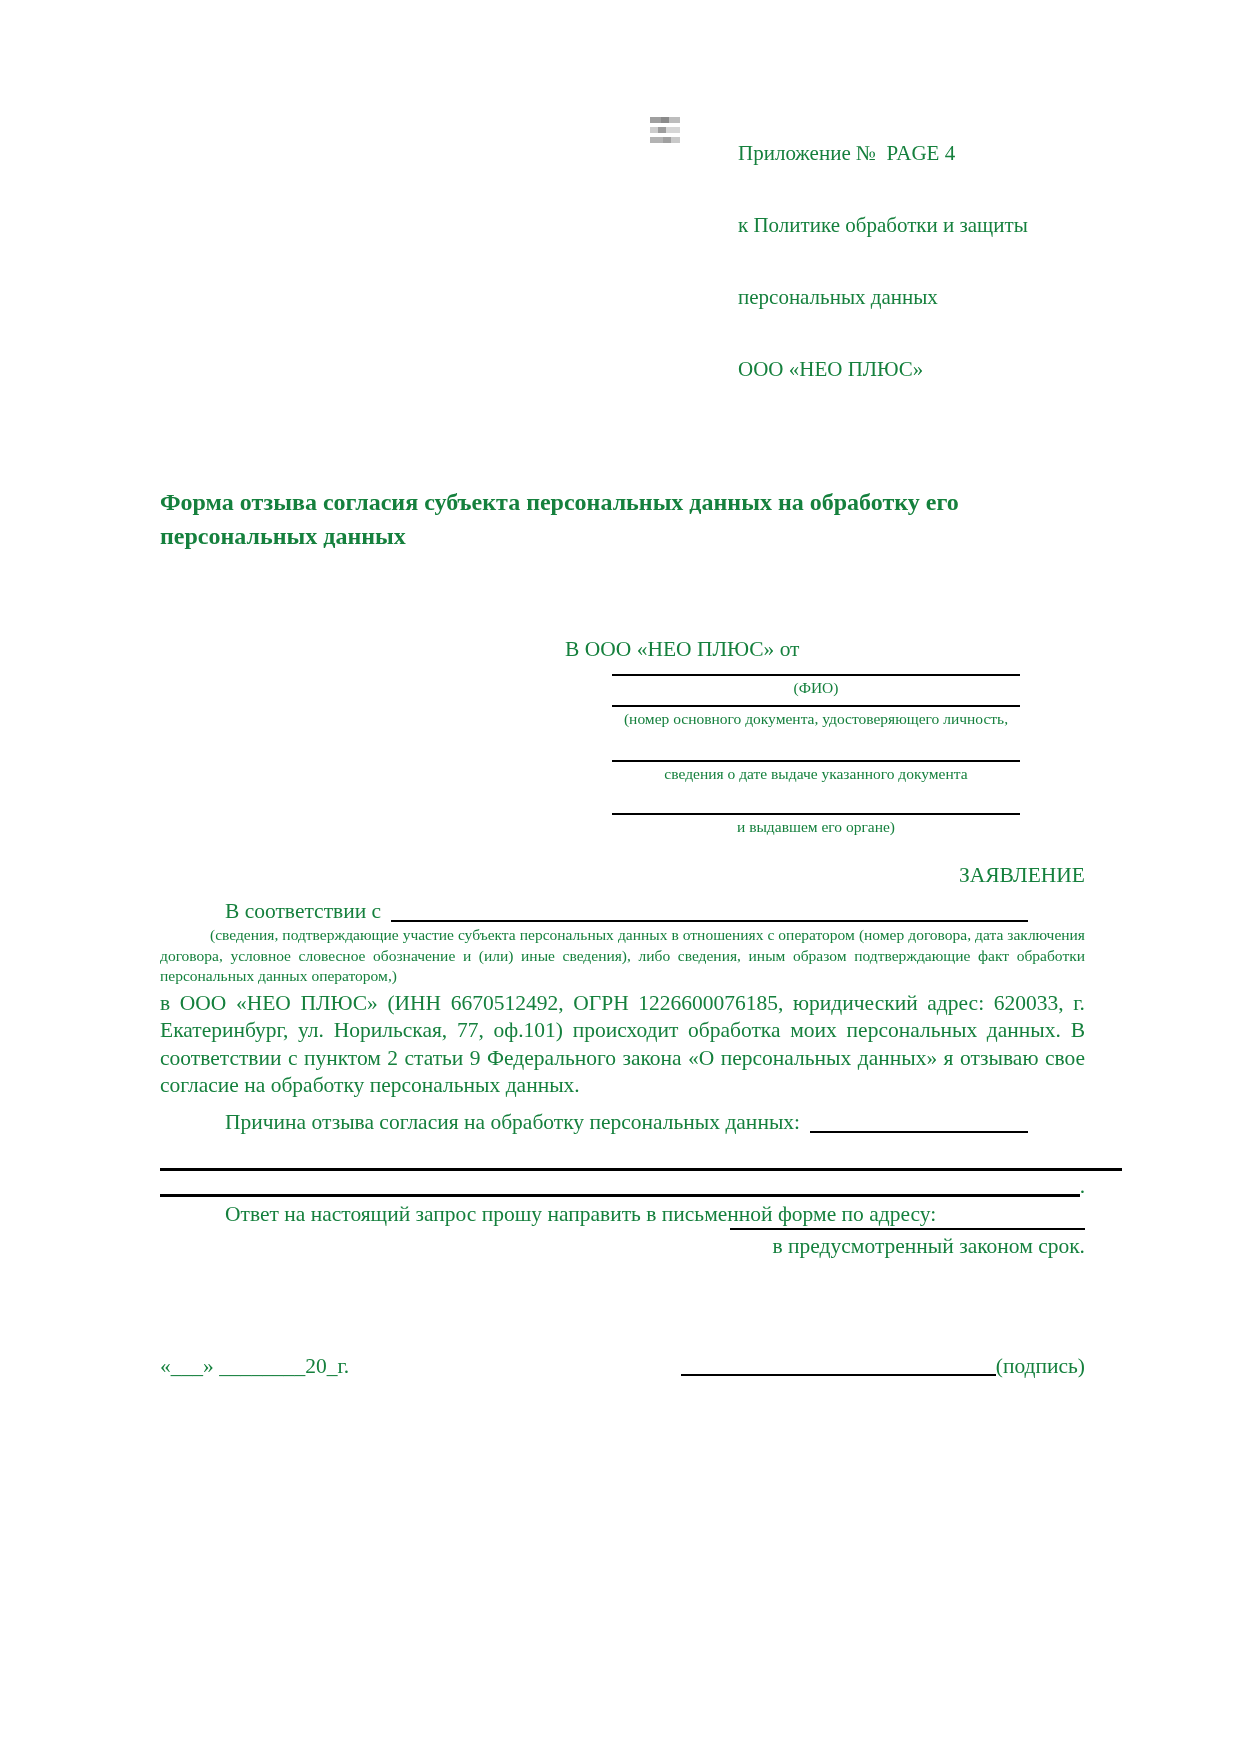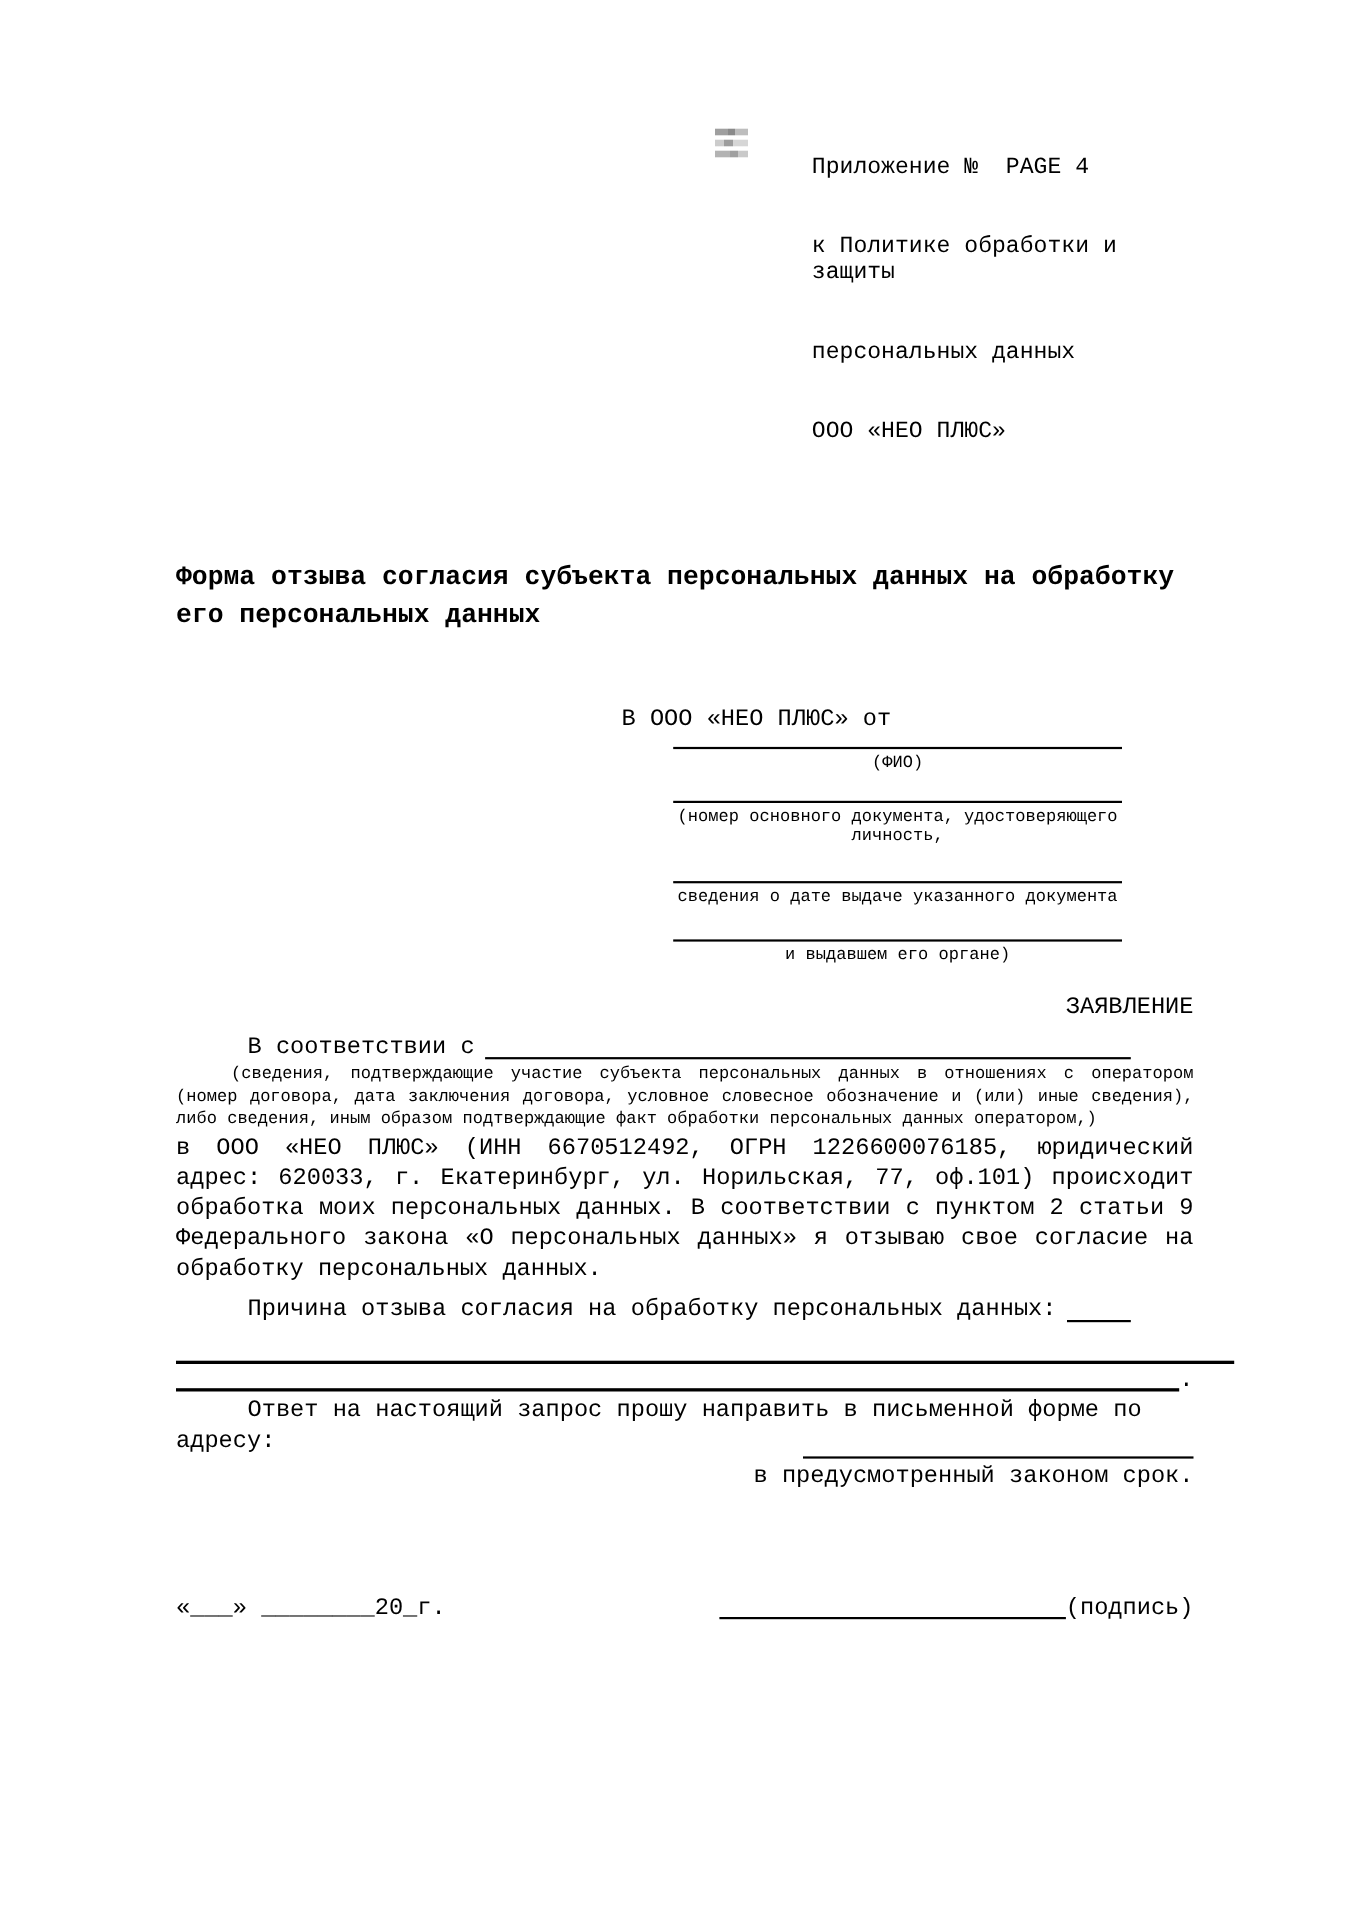--- a/index.html
+++ b/index.html
@@ -3,22 +3,22 @@
 <meta charset="utf-8">
 <style>
   * { margin: 0; padding: 0; box-sizing: border-box; }
   html, body { background: #ffffff; }
   .page {
     position: relative;
     width: 1242px;
     height: 1755px;
     margin: 0 auto;
     background: #ffffff;
-    color: #000000;
-    font-family: Liberation Mono, monospace;
+    color: #15803d;
+    font-family: Liberation Serif, serif;
     overflow: hidden;
   }
   .content { padding: 93px 157px 0 160px; }
 
   
   .doc-icon {
     position: absolute; left: 650px; top: 117px;
     width: 30px; height: 26px;
     display: flex; flex-direction: column; justify-content: space-between;
   }
@@ -35,35 +35,35 @@
   }
 
   .doc-title {
     margin-top: 56px;
     font-size: 24px;
     font-weight: bold;
     line-height: 34px;
   }
 
   .to-line {
-    margin-top: 64px;
+    margin-top: 83px;
     margin-left: 405px;
     font-size: 21.5px;
     line-height: 25px;
   }
 
   .fields { margin-left: 452px; width: 408px; margin-top: 10px; }
   .field .rule { height: 2px; background: #000; }
   .field .caption {
     margin-top: 3px;
     font-size: 15.5px;
     line-height: 18px;
     text-align: center;
   }
-  .field.f2 { margin-top: 26px; }
+  .field.f2 { margin-top: 8px; }
   .field.f3 { margin-top: 32px; }
   .field.f4 { margin-top: 30px; }
 
   .statement-heading {
     margin-top: 26px;
     font-size: 21.5px;
     line-height: 27px;
     text-align: right;
   }
 

